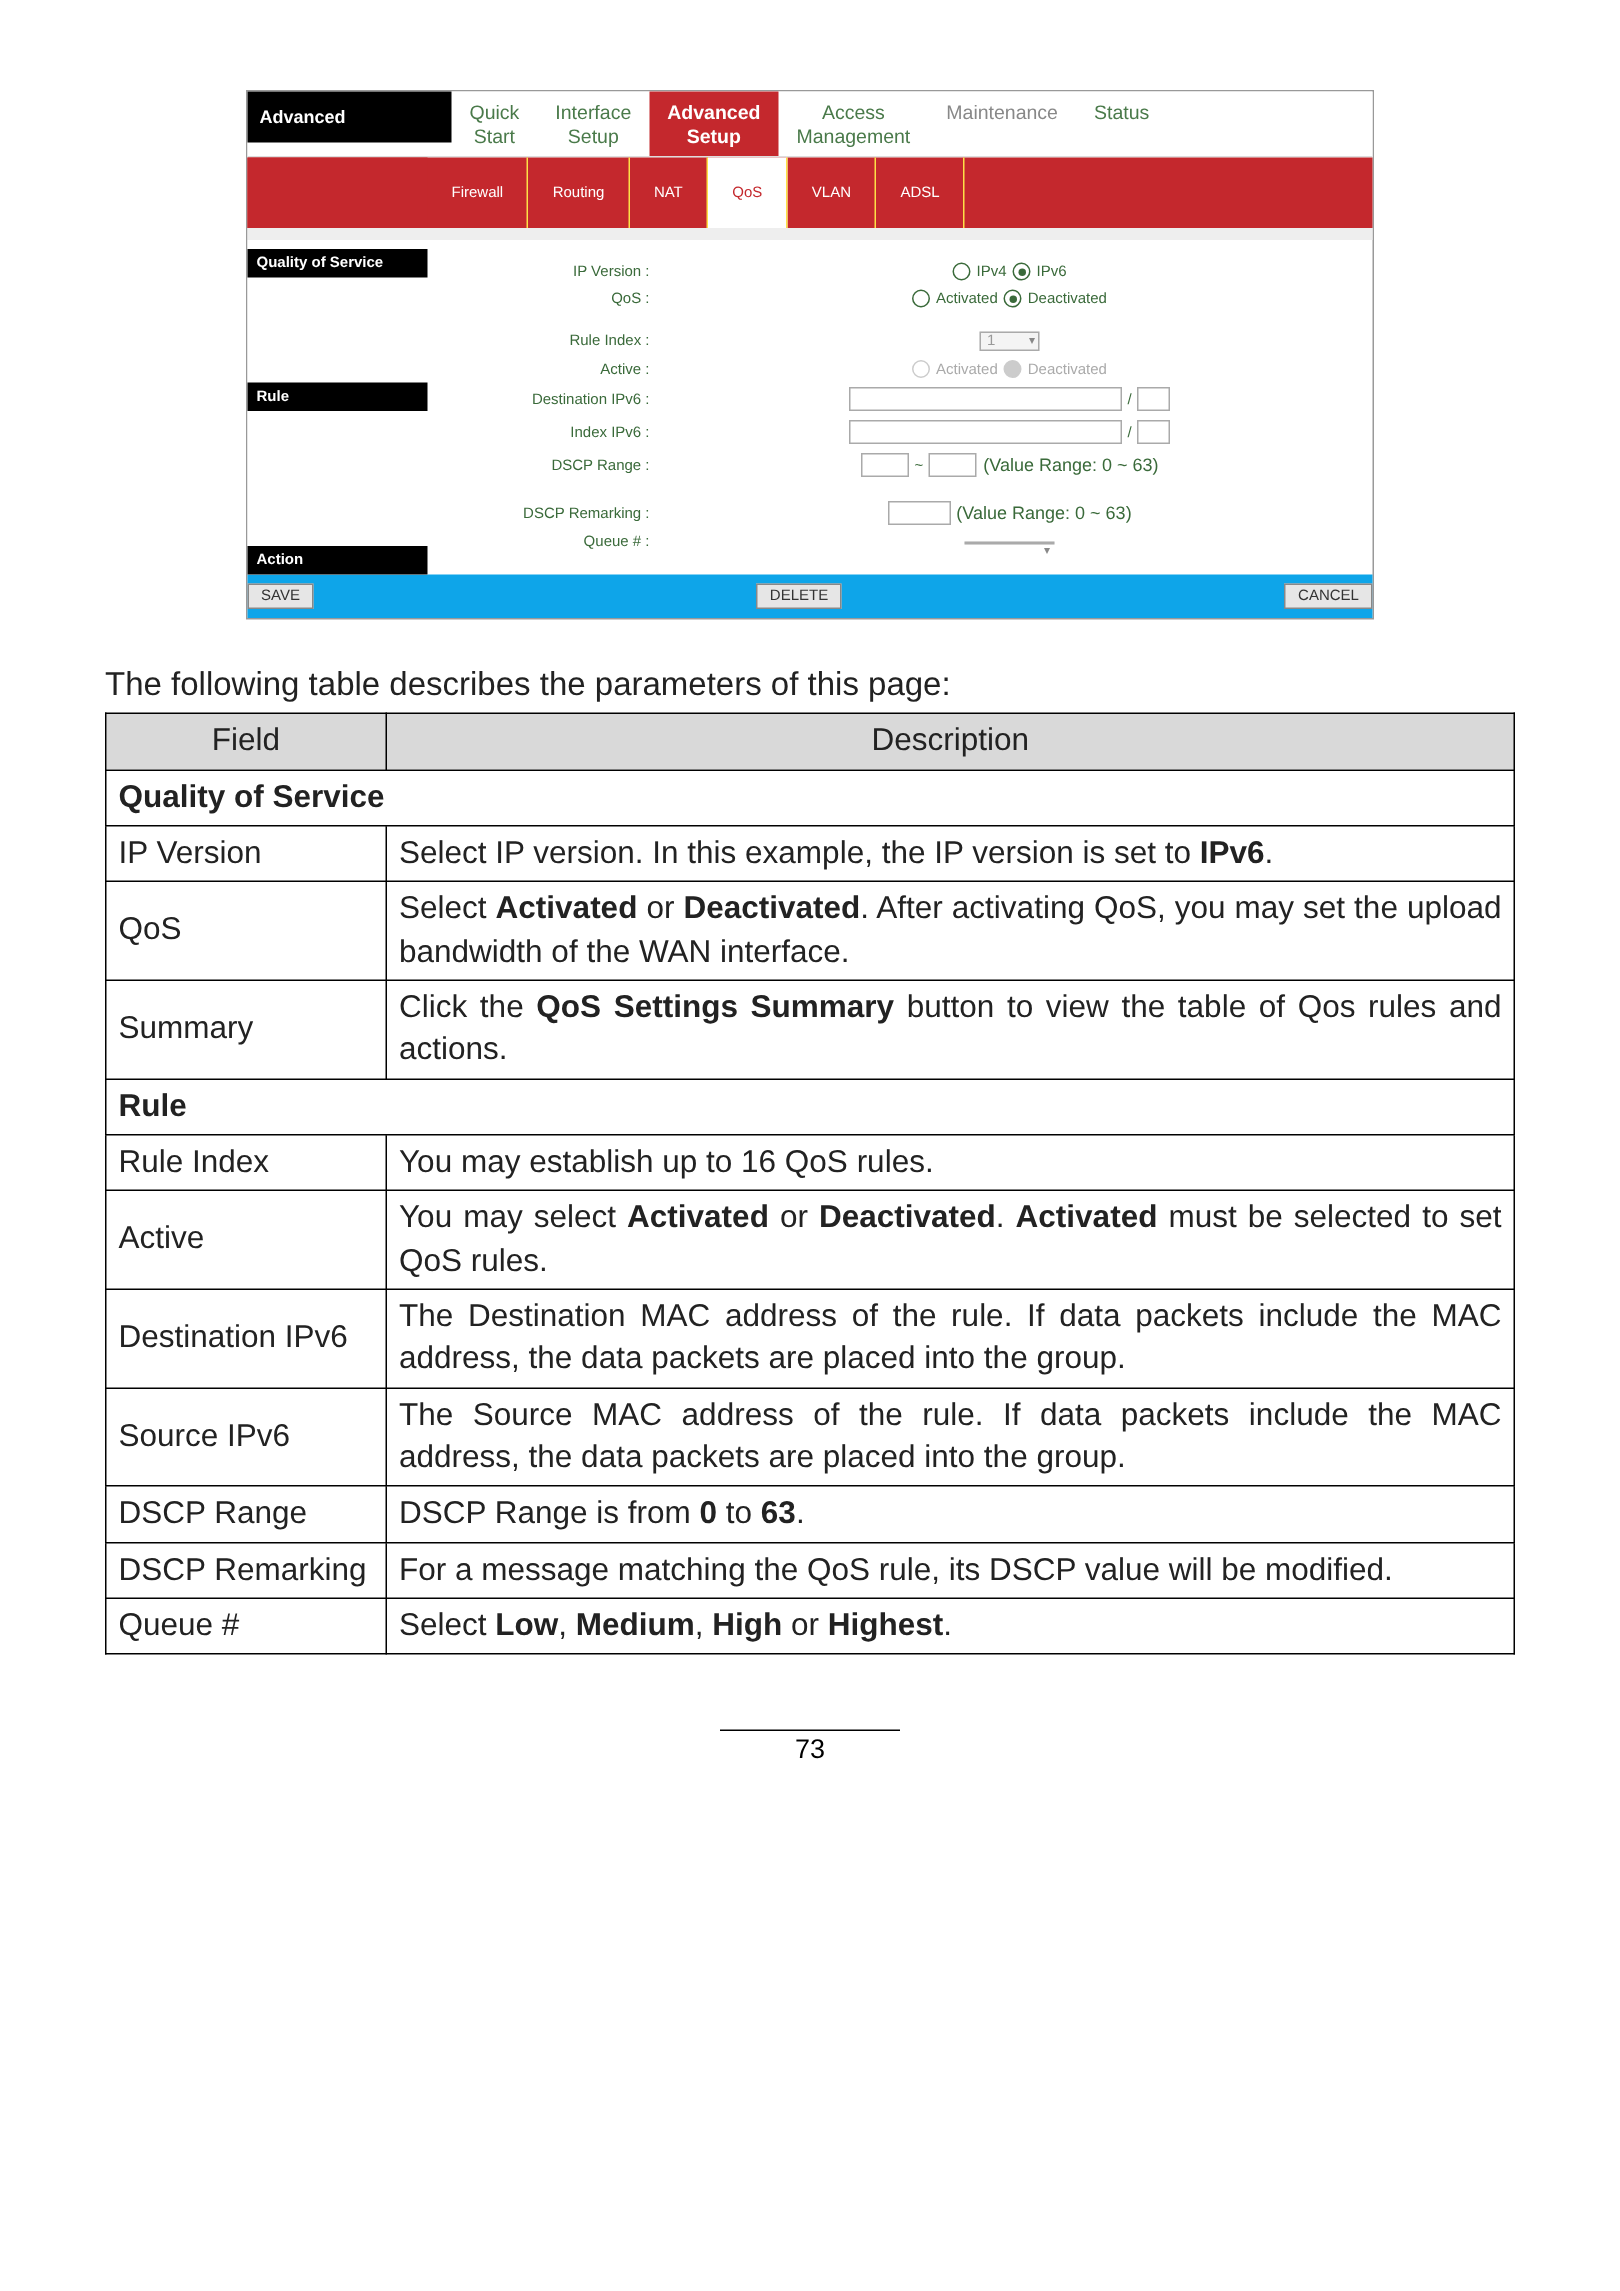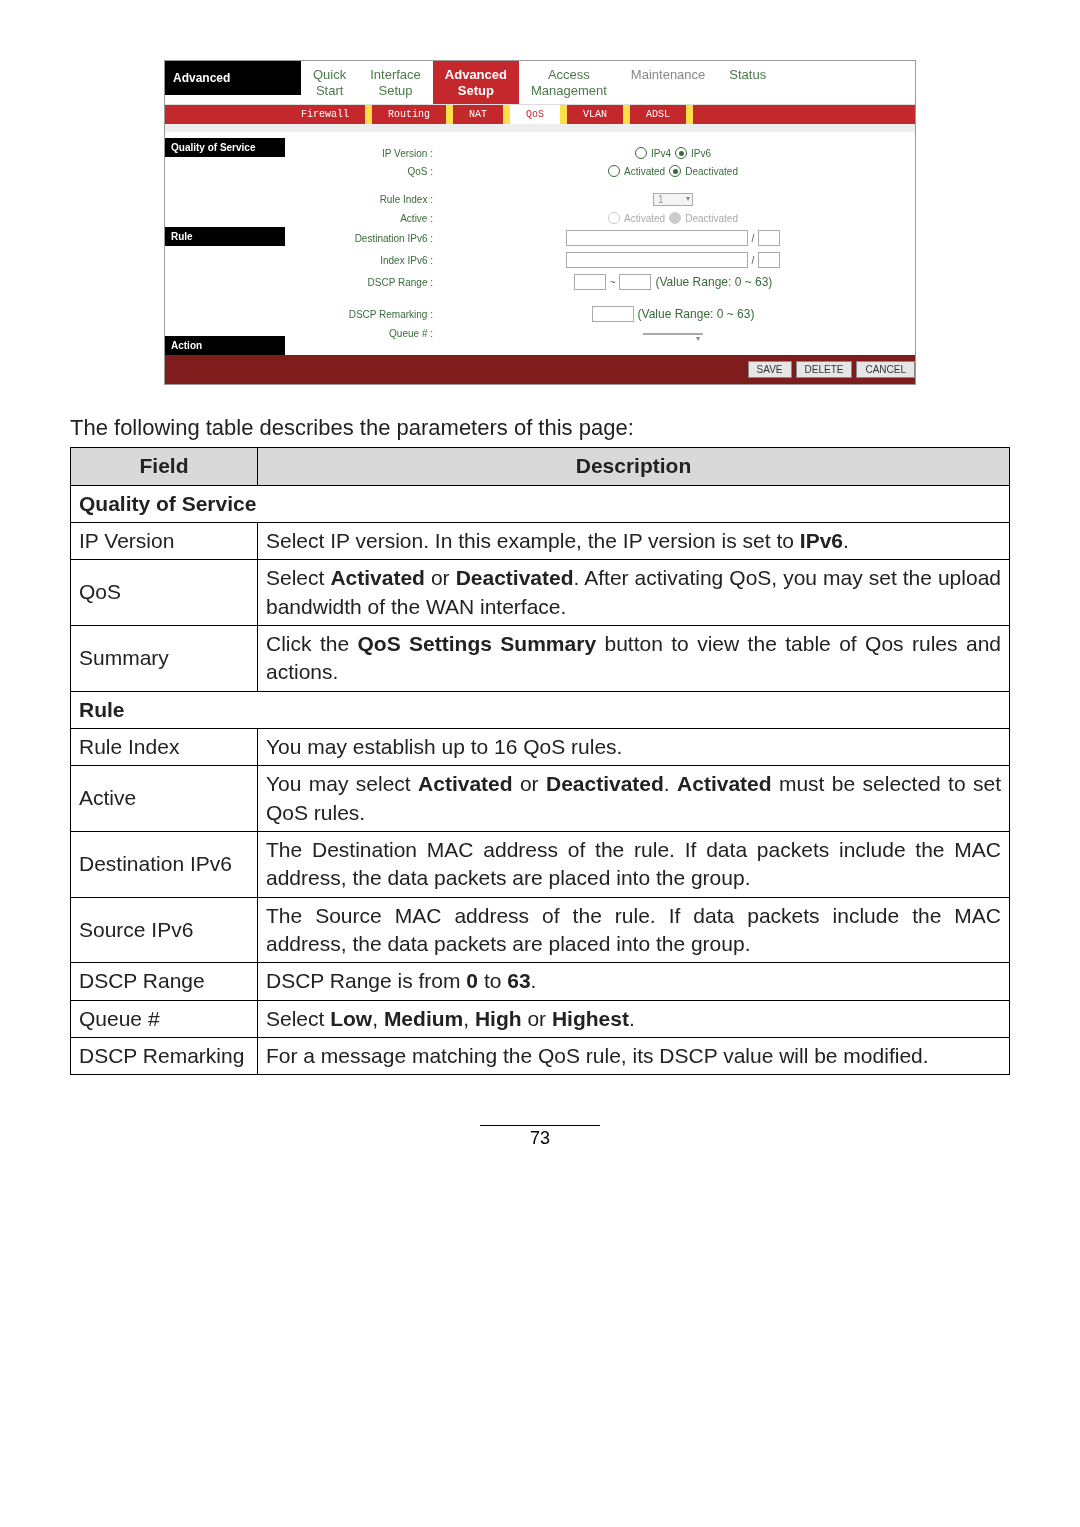--- a/index.html
+++ b/index.html
@@ -53,26 +53,25 @@
   }
   .sub-nav {
     display: flex;
     background: #c4282d;
   }
   .sub-nav-spacer {
     width: 120px;
     background: #c4282d;
   }
   .sub-tab {
-    padding: 4px 16px;
+    padding: 18px 16px;
     color: #fff;
     font-size: 10px;
-    border-right: 7px solid #fde047;
+    border-right: 1px solid #fde047;
     cursor: pointer;
-    font-family: Liberation Mono, monospace;
   }
   .sub-tab.act {
     background: #fff;
     color: #c4282d;
   }
   .content-area {
     display: flex;
   }
   .side-labels {
     width: 120px;
@@ -154,24 +153,24 @@
     border: 1px solid #aaa;
     background: #fff;
     height: 14px;
     min-width: 50px;
   }
   .range-note {
     color: #3a6a3a;
     font-size: 12px;
   }
   .bottom-bar {
-    background: #7f1d1d;
+    background: #0ea5e9;
     padding: 6px 0;
     display: flex;
-    justify-content: flex-end;
+    justify-content: space-between;
     gap: 4px;
   }
   .bottom-btn {
     background: #e6e6e6;
     border: 1px solid #888;
     padding: 2px 8px;
     font-size: 10px;
     color: #333;
   }
   .intro-text {
@@ -186,21 +185,21 @@
     color: #222;
   }
   .desc-table th, .desc-table td {
     border: 1px solid #000;
     padding: 4px 8px;
     vertical-align: middle;
     line-height: 1.35;
   }
   .desc-table th {
     background: #d9d9d9;
-    font-weight: bold;
+    font-weight: normal;
     text-align: center;
   }
   .section-row td {
     background: #fff;
     font-weight: bold;
   }
   .field-col {
     width: 170px;
   }
   .justify {
@@ -387,26 +386,26 @@
         </tr>
         <tr>
           <td class="field-col">Source IPv6</td>
           <td class="justify">The Source MAC address of the rule. If data packets include the MAC address, the data packets are placed into the group.</td>
         </tr>
         <tr>
           <td class="field-col">DSCP Range</td>
           <td class="justify">DSCP Range is from <b>0</b> to <b>63</b>.</td>
         </tr>
         <tr>
+          <td class="field-col">DSCP Remarking</td>
+          <td class="justify">For a message matching the QoS rule, its DSCP value will be modified.</td>
+        </tr>
+        <tr>
           <td class="field-col">Queue #</td>
           <td class="justify">Select <b>Low</b>, <b>Medium</b>, <b>High</b> or <b>Highest</b>.</td>
-        </tr>
-        <tr>
-          <td class="field-col">DSCP Remarking</td>
-          <td class="justify">For a message matching the QoS rule, its DSCP value will be modified.</td>
         </tr>
       </tbody>
   </table>
 
   <div class="page-num">
     <span>73</span>
   </div>
 
 </div>
 

